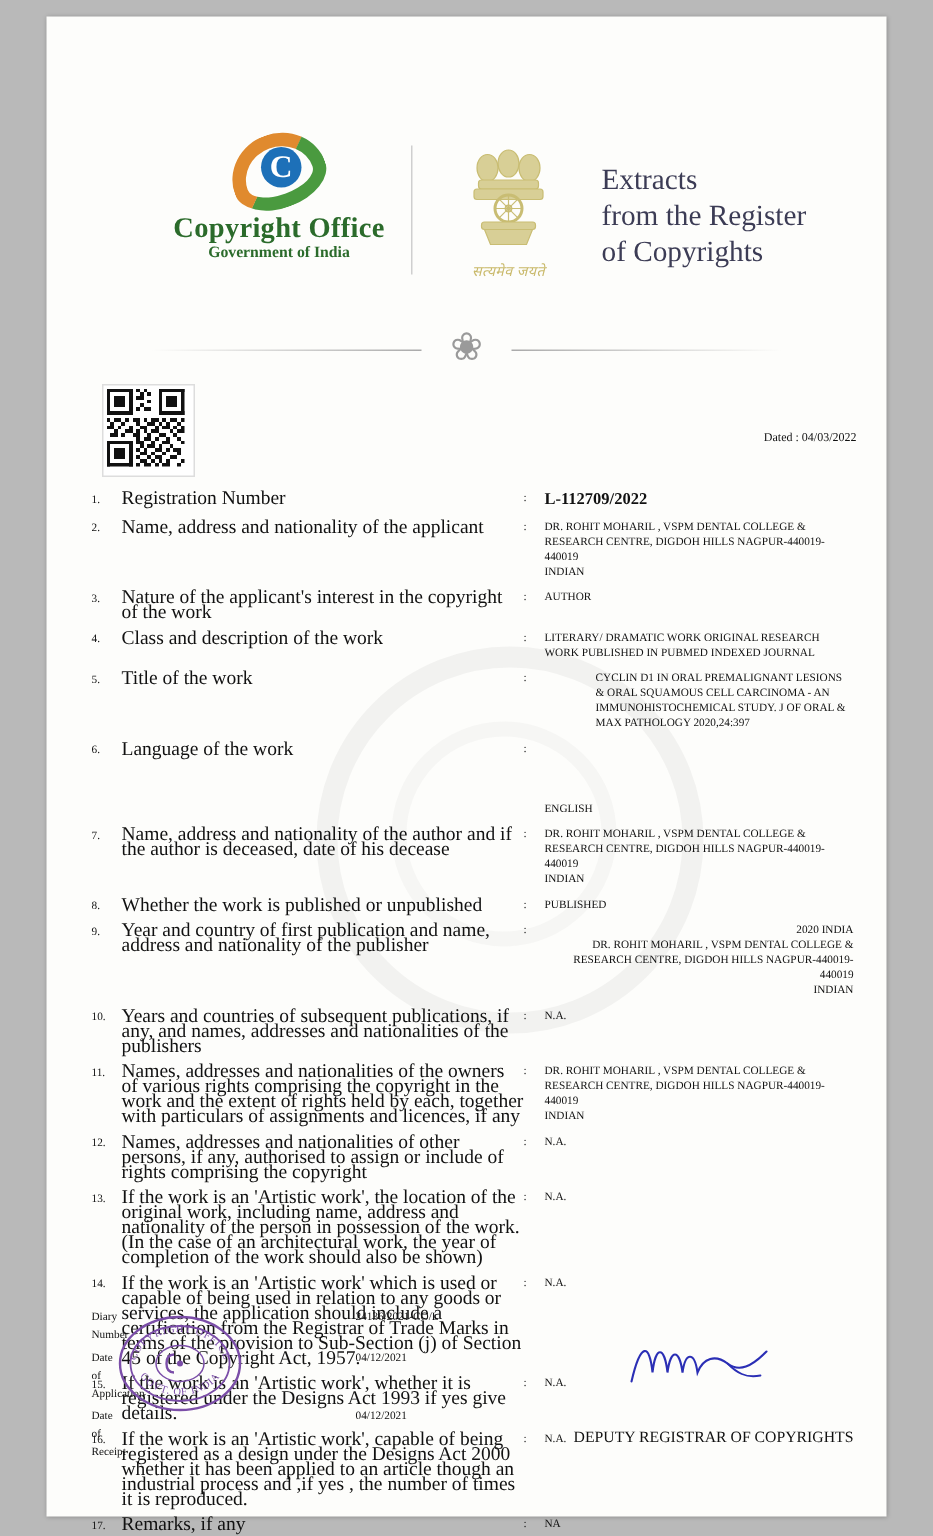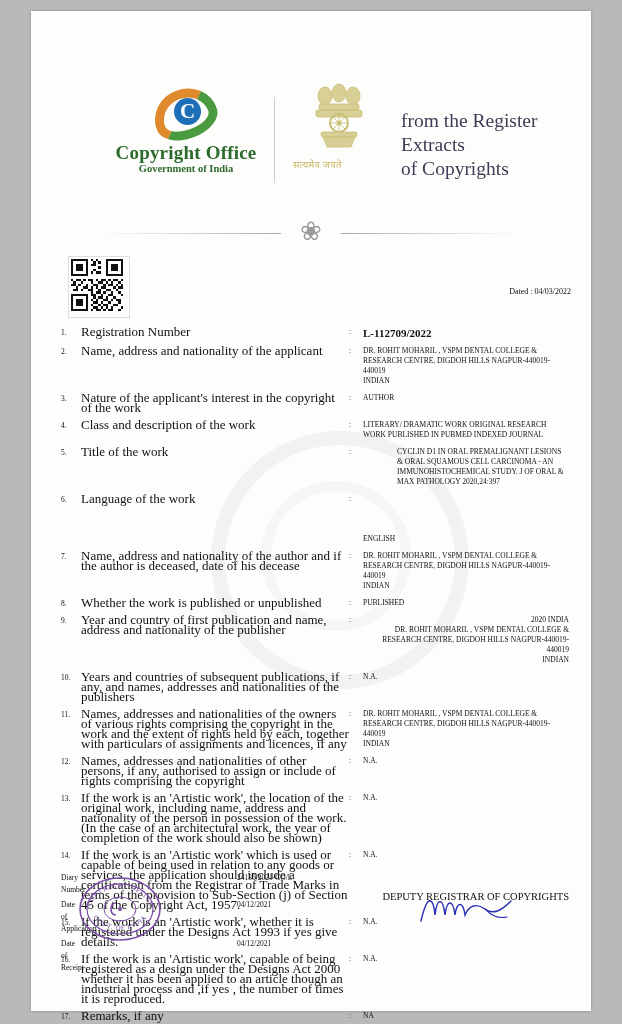--- a/index.html
+++ b/index.html
@@ -100,22 +100,24 @@
     font-weight: bold;
   }
   .hdr-divider {
     position: absolute;
     left: 243px; top: 48px;
     width: 1px; height: 86px;
     background: #cfcfcf;
   }
   .emblem {
     position: absolute;
-    left: 262px; top: 28px;
+    left: 262px; top: 44px;
     width: 92px;
+    text-align: center;
+    font-style: italic;
   }
   .emblem svg { display:block; margin: 0 auto; }
   .emblem-motto {
     font-size: 9.5px;
     color: #c9b96a;
     font-family: "Liberation Serif", serif;
     margin-top: 1px;
     letter-spacing: 0.3px;
   }
   .hdr-title {
@@ -246,21 +248,21 @@
   .signature {
     position: absolute;
     left: 384px;
     top: 878px;
     width: 120px;
     height: 40px;
   }
   .deputy {
     position: absolute;
     left: 330px;
-    top: 880px;
+    top: 942px;
     width: 208px;
     text-align: right;
     font-size: 10.5px;
     color: #111;
     font-family: "Liberation Serif", serif;
   }
 </style>
 </head>
 <body>
 
@@ -298,22 +300,22 @@
           <line x1="31" y1="46" x2="49" y2="46"></line>
           <line x1="40" y1="37" x2="40" y2="55"></line>
           <line x1="33.6" y1="39.6" x2="46.4" y2="52.4"></line>
           <line x1="46.4" y1="39.6" x2="33.6" y2="52.4"></line>
         </g>
       </svg>
       <div class="emblem-motto">सत्यमेव जयते</div>
     </div>
 
     <div class="hdr-title">
+      <div>Extracts</div>
       <div>from the Register</div>
-      <div>Extracts</div>
       <div>of Copyrights</div>
     </div>
   </div>
 
   <div class="ornament">
     <div class="orn-line"></div>
     <div class="orn-line right"></div>
     <div class="orn-mid">❀</div>
   </div>
 

